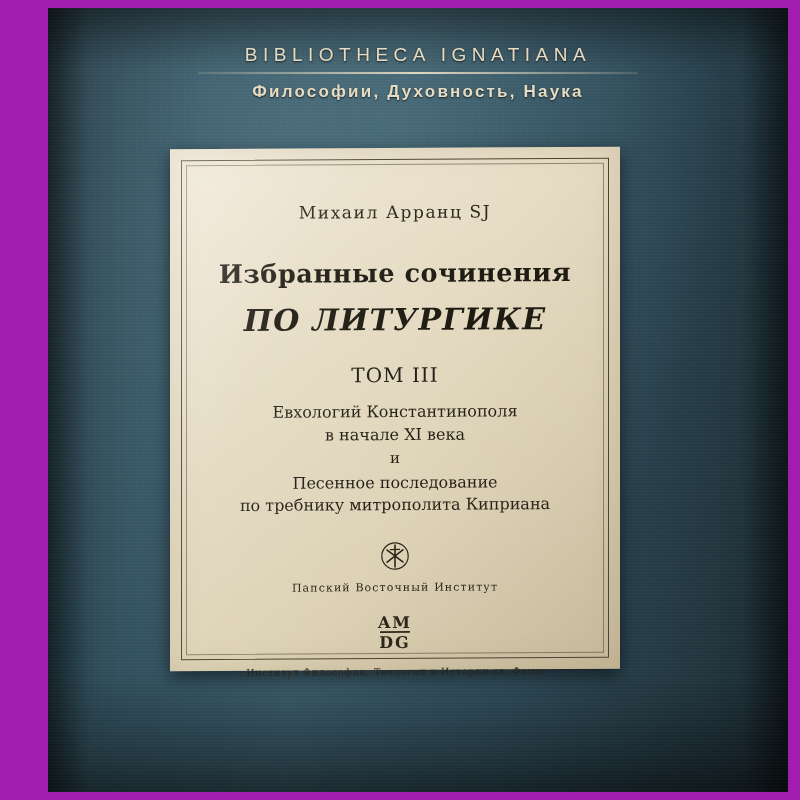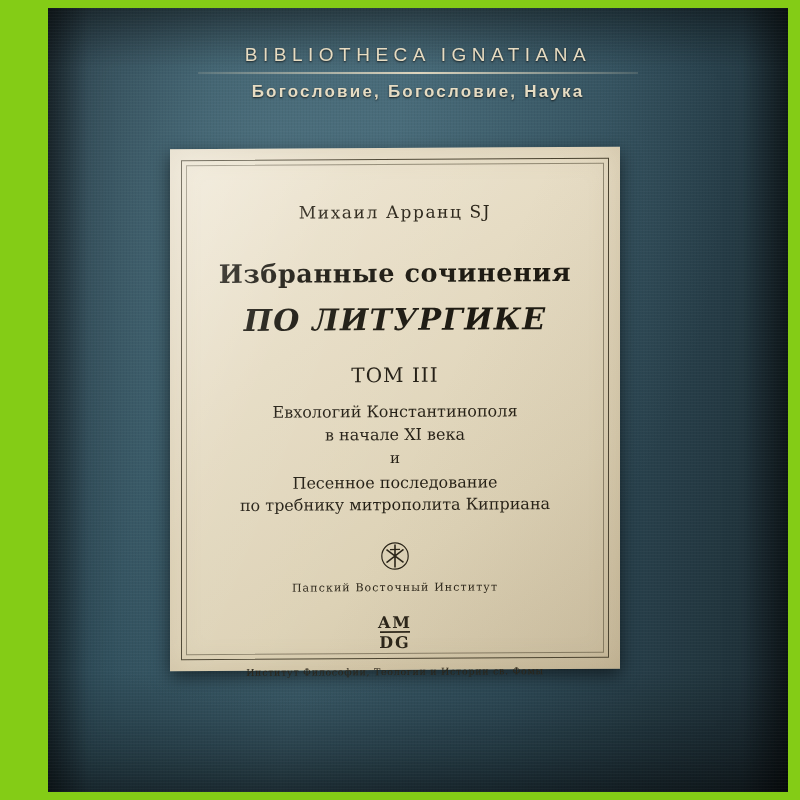--- a/index.html
+++ b/index.html
@@ -12,21 +12,21 @@
     height: 800px;
     font-family: "Liberation Sans", sans-serif;
     overflow: hidden;
   }
 
   
   .photo {
     position: relative;
     width: 800px;
     height: 800px;
-    background: #84cc16;
+    background: #a21caf;
   }
 
   
   .book {
     position: absolute;
     left: 48px;
     top: 8px;
     width: 740px;
     height: 784px;
     background: #2f4a56;
@@ -247,21 +247,21 @@
   <div class="book">
 
     <div class="edge-shade-top"></div>
     <div class="edge-shade-left"></div>
     <div class="edge-shade"></div>
     <div class="edge-shade-bottom"></div>
 
     <div class="series">
       <div class="series-title">BIBLIOTHECA IGNATIANA</div>
       <div class="series-rule"></div>
-      <div class="series-sub">Богословие, Богословие, Наука</div>
+      <div class="series-sub">Философии, Духовность, Наука</div>
     </div>
 
     <div class="panel">
       <div class="panel-inner-frame"></div>
       <div class="panel-inner-frame2"></div>
 
       <div class="panel-content">
         <div class="author">Михаил Арранц SJ</div>
 
         <div class="main-title">Избранные сочинения</div>

